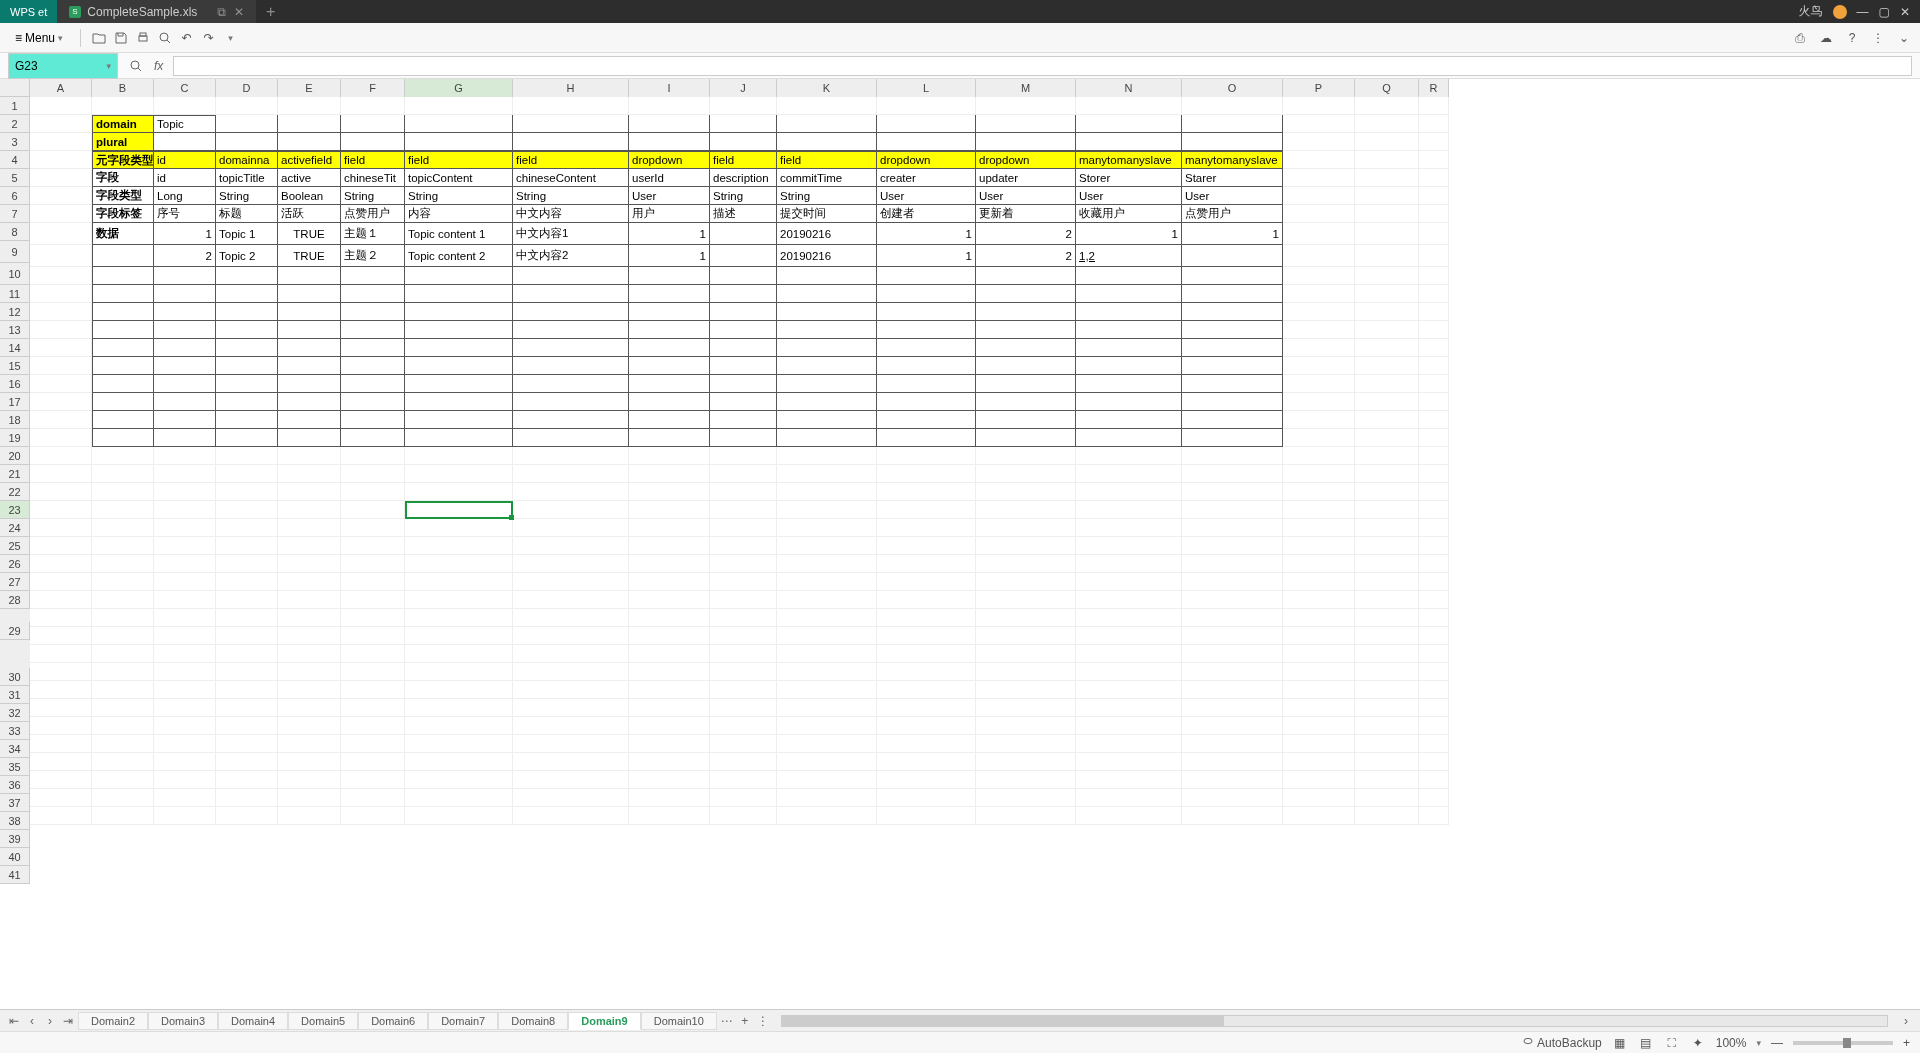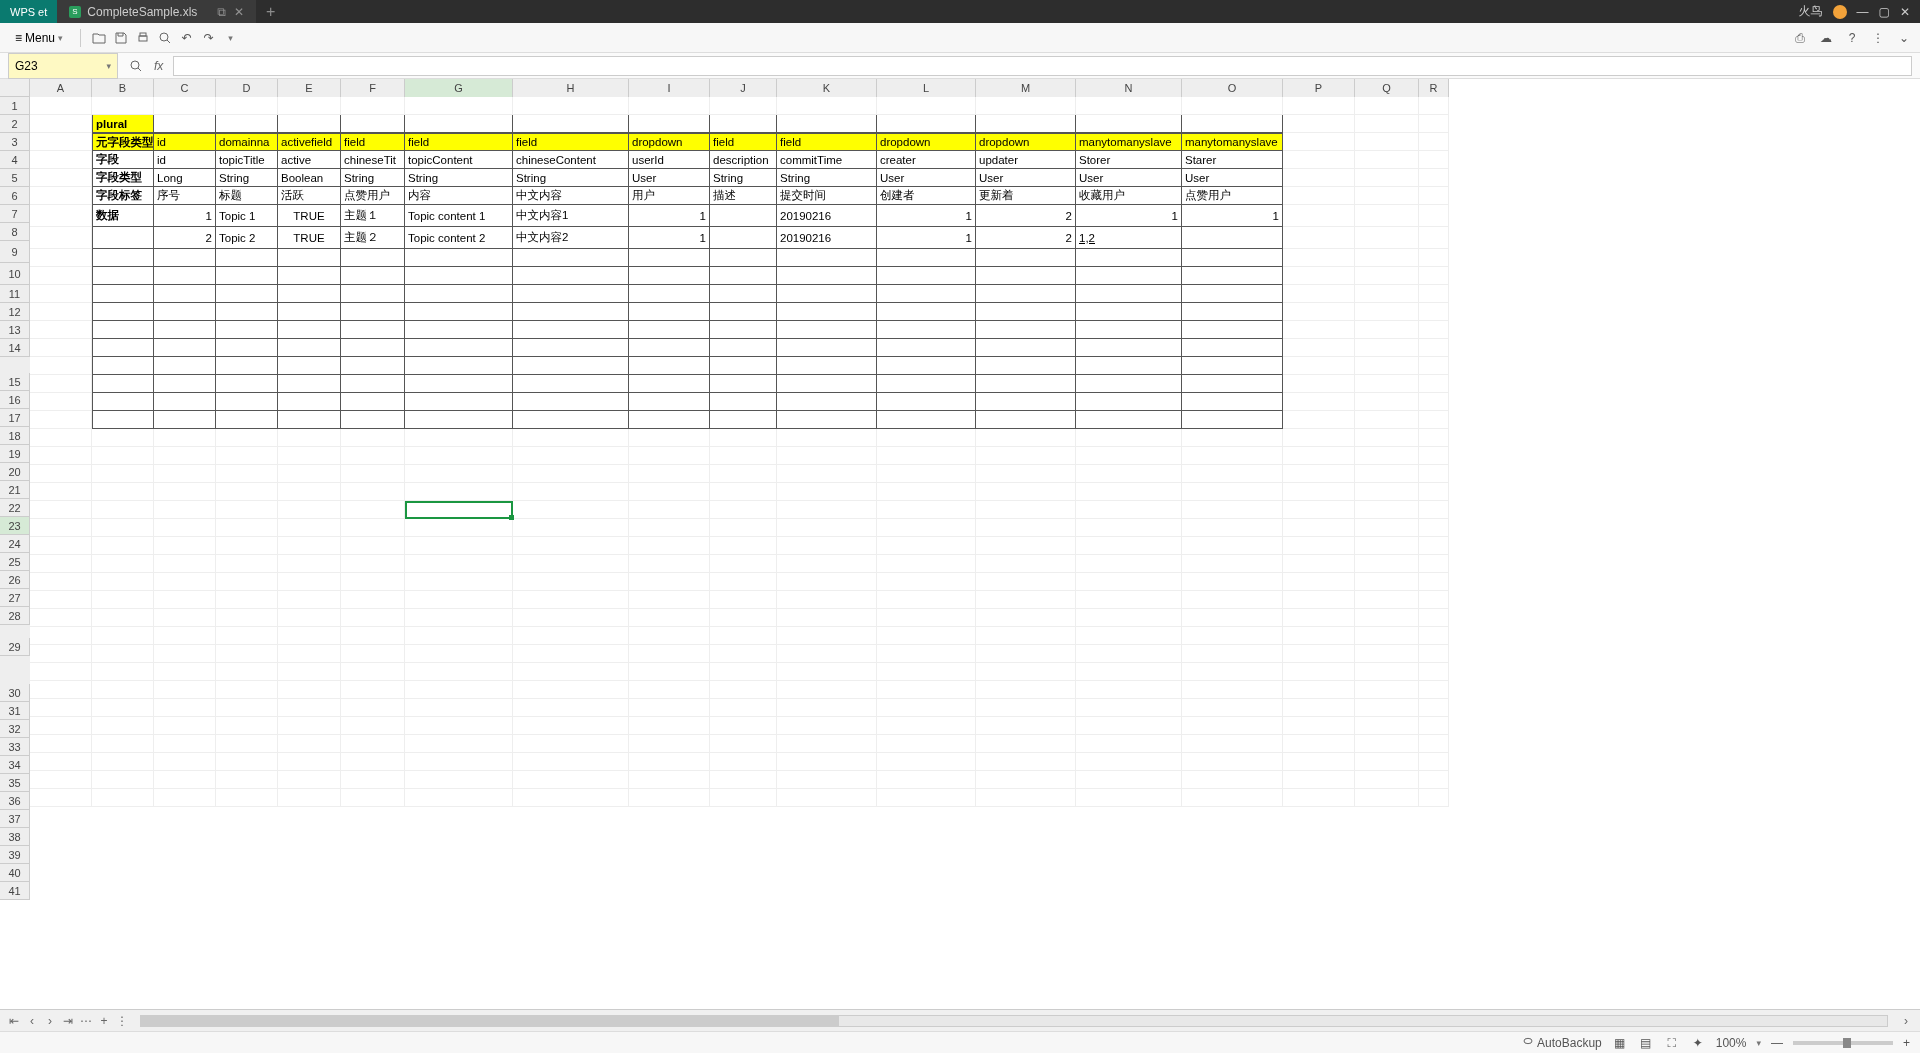--- a/index.html
+++ b/index.html
@@ -22,21 +22,21 @@
 .menu-btn { display: flex; align-items: center; gap: 3px; padding: 2px 6px; border: 1px solid transparent; border-radius: 3px; }
 .divider { width: 1px; height: 18px; background: #ccc; margin: 0 4px; }
 .tool-icon { width: 16px; height: 16px; display: inline-flex; align-items: center; justify-content: center; color: #555; }
 .tabs-menu { display: flex; gap: 24px; margin-left: 20px; }
 .tabs-menu .tab { padding: 4px 10px; font-size: 12px; color: #444; border-radius: 12px; }
 .tabs-menu .tab.active { background: #4caf50; color: #fff; }
 .ribbon-right { margin-left: auto; display: flex; gap: 10px; align-items: center; color: #666; }
 
 
 .namebox-row { height: 26px; background: #fafafa; border-bottom: 1px solid #ddd; display: flex; align-items: center; padding: 0 8px; gap: 10px; }
-.name-box { width: 110px; height: 20px; border: 1px solid #ccc; background: #fef9c3; padding: 12px 6px; display: flex; align-items: center; justify-content: space-between; }
+.name-box { width: 110px; height: 20px; border: 1px solid #ccc; background: #5eead4; padding: 12px 6px; display: flex; align-items: center; justify-content: space-between; }
 .fx-box { flex: 1; height: 20px; border: 1px solid #ccc; background: #fff; }
 .fx-label { color: #666; font-style: italic; }
 
 
 .grid-wrap { flex: 1; position: relative; overflow: hidden; background: #fff; }
 .col-headers { display: flex; position: absolute; top: 0; left: 0; height: 18px; background: #eee; border-bottom: 1px solid #ccc; }
 .corner { width: 30px; height: 18px; background: #eee; border-right: 1px solid #ccc; border-bottom: 1px solid #ccc; }
 .col-h { height: 18px; border-right: 1px solid #ccc; text-align: center; font-size: 11px; color: #444; background: #eee; line-height: 18px; }
 .col-h.active { background: #d6ead6; }
 .row-headers { position: absolute; top: 18px; left: 0; width: 30px; background: #eee; }
@@ -184,21 +184,21 @@
       <div class="row-h" style="height: 18px;">5</div>
       <div class="row-h" style="height: 18px;">6</div>
       <div class="row-h" style="height: 18px;">7</div>
       <div class="row-h" style="height: 18px;">8</div>
       <div class="row-h" style="height: 22px;">9</div>
       <div class="row-h" style="height: 22px;">10</div>
       <div class="row-h" style="height: 18px;">11</div>
       <div class="row-h" style="height: 18px;">12</div>
       <div class="row-h" style="height: 18px;">13</div>
       <div class="row-h" style="height: 18px;">14</div>
-      <div class="row-h" style="height: 18px; margin-top: 16px;">15</div>
+      <div class="row-h" style="height: 18px;">15</div>
       <div class="row-h" style="height: 18px;">16</div>
       <div class="row-h" style="height: 18px;">17</div>
       <div class="row-h" style="height: 18px;">18</div>
       <div class="row-h" style="height: 18px;">19</div>
       <div class="row-h" style="height: 18px;">20</div>
       <div class="row-h" style="height: 18px;">21</div>
       <div class="row-h" style="height: 18px;">22</div>
       <div class="row-h active" style="height: 18px;">23</div>
       <div class="row-h" style="height: 18px;">24</div>
       <div class="row-h" style="height: 18px;">25</div>
@@ -235,20 +235,40 @@
         <div class="cell" style="width: 99px; height: 18px;"></div>
         <div class="cell" style="width: 100px; height: 18px;"></div>
         <div class="cell" style="width: 106px; height: 18px;"></div>
         <div class="cell" style="width: 101px; height: 18px;"></div>
         <div class="cell" style="width: 72px; height: 18px;"></div>
         <div class="cell" style="width: 64px; height: 18px;"></div>
         <div class="cell" style="width: 30px; height: 18px;"></div>
       </div>
       <div class="cell-row" style="height: 18px;">
         <div class="cell" style="width: 62px; height: 18px;"></div>
+        <div class="cell bordered border-left border-top hl bold" style="width: 62px; height: 18px;">domain</div>
+        <div class="cell bordered border-top" style="width: 62px; height: 18px;">Topic</div>
+        <div class="cell bordered" style="width: 62px; height: 18px;"></div>
+        <div class="cell bordered" style="width: 63px; height: 18px;"></div>
+        <div class="cell bordered" style="width: 64px; height: 18px;"></div>
+        <div class="cell bordered" style="width: 108px; height: 18px;"></div>
+        <div class="cell bordered" style="width: 116px; height: 18px;"></div>
+        <div class="cell bordered" style="width: 81px; height: 18px;"></div>
+        <div class="cell bordered" style="width: 67px; height: 18px;"></div>
+        <div class="cell bordered" style="width: 100px; height: 18px;"></div>
+        <div class="cell bordered" style="width: 99px; height: 18px;"></div>
+        <div class="cell bordered" style="width: 100px; height: 18px;"></div>
+        <div class="cell bordered" style="width: 106px; height: 18px;"></div>
+        <div class="cell bordered" style="width: 101px; height: 18px;"></div>
+        <div class="cell" style="width: 72px; height: 18px;"></div>
+        <div class="cell" style="width: 64px; height: 18px;"></div>
+        <div class="cell" style="width: 30px; height: 18px;"></div>
+      </div>
+      <div class="cell-row" style="height: 18px;">
+        <div class="cell" style="width: 62px; height: 18px;"></div>
         <div class="cell bordered border-left hl bold" style="width: 62px; height: 18px;">plural</div>
         <div class="cell bordered" style="width: 62px; height: 18px;"></div>
         <div class="cell bordered" style="width: 62px; height: 18px;"></div>
         <div class="cell bordered" style="width: 63px; height: 18px;"></div>
         <div class="cell bordered" style="width: 64px; height: 18px;"></div>
         <div class="cell bordered" style="width: 108px; height: 18px;"></div>
         <div class="cell bordered" style="width: 116px; height: 18px;"></div>
         <div class="cell bordered" style="width: 81px; height: 18px;"></div>
         <div class="cell bordered" style="width: 67px; height: 18px;"></div>
         <div class="cell bordered" style="width: 100px; height: 18px;"></div>
@@ -1002,20 +1022,31 @@
       </div>
     </div>
   <div class="selected-cell" id="selection" style="left: 405px; top: 422px; width: 108px; height: 18px;"></div>
 </div>
 
 <div class="sheet-tabs-row">
   <span class="nav-chev">⇤</span>
   <span class="nav-chev">‹</span>
   <span class="nav-chev">›</span>
   <span class="nav-chev">⇥</span>
+  <div id="sheet-tabs" style="display:flex;gap:0">
+      <div class="sheet-tab">Domain2</div>
+      <div class="sheet-tab">Domain3</div>
+      <div class="sheet-tab">Domain4</div>
+      <div class="sheet-tab">Domain5</div>
+      <div class="sheet-tab">Domain6</div>
+      <div class="sheet-tab">Domain7</div>
+      <div class="sheet-tab">Domain8</div>
+      <div class="sheet-tab active">Domain9</div>
+      <div class="sheet-tab">Domain10</div>
+    </div>
   <span class="nav-chev">⋯</span>
   <span class="nav-chev">+</span>
   <span class="nav-chev">⋮</span>
   <div class="sheet-scroll">
     <div class="sheet-scroll-thumb"></div>
   </div>
   <span class="nav-chev">›</span>
 </div>
 
 <div class="statusbar">

